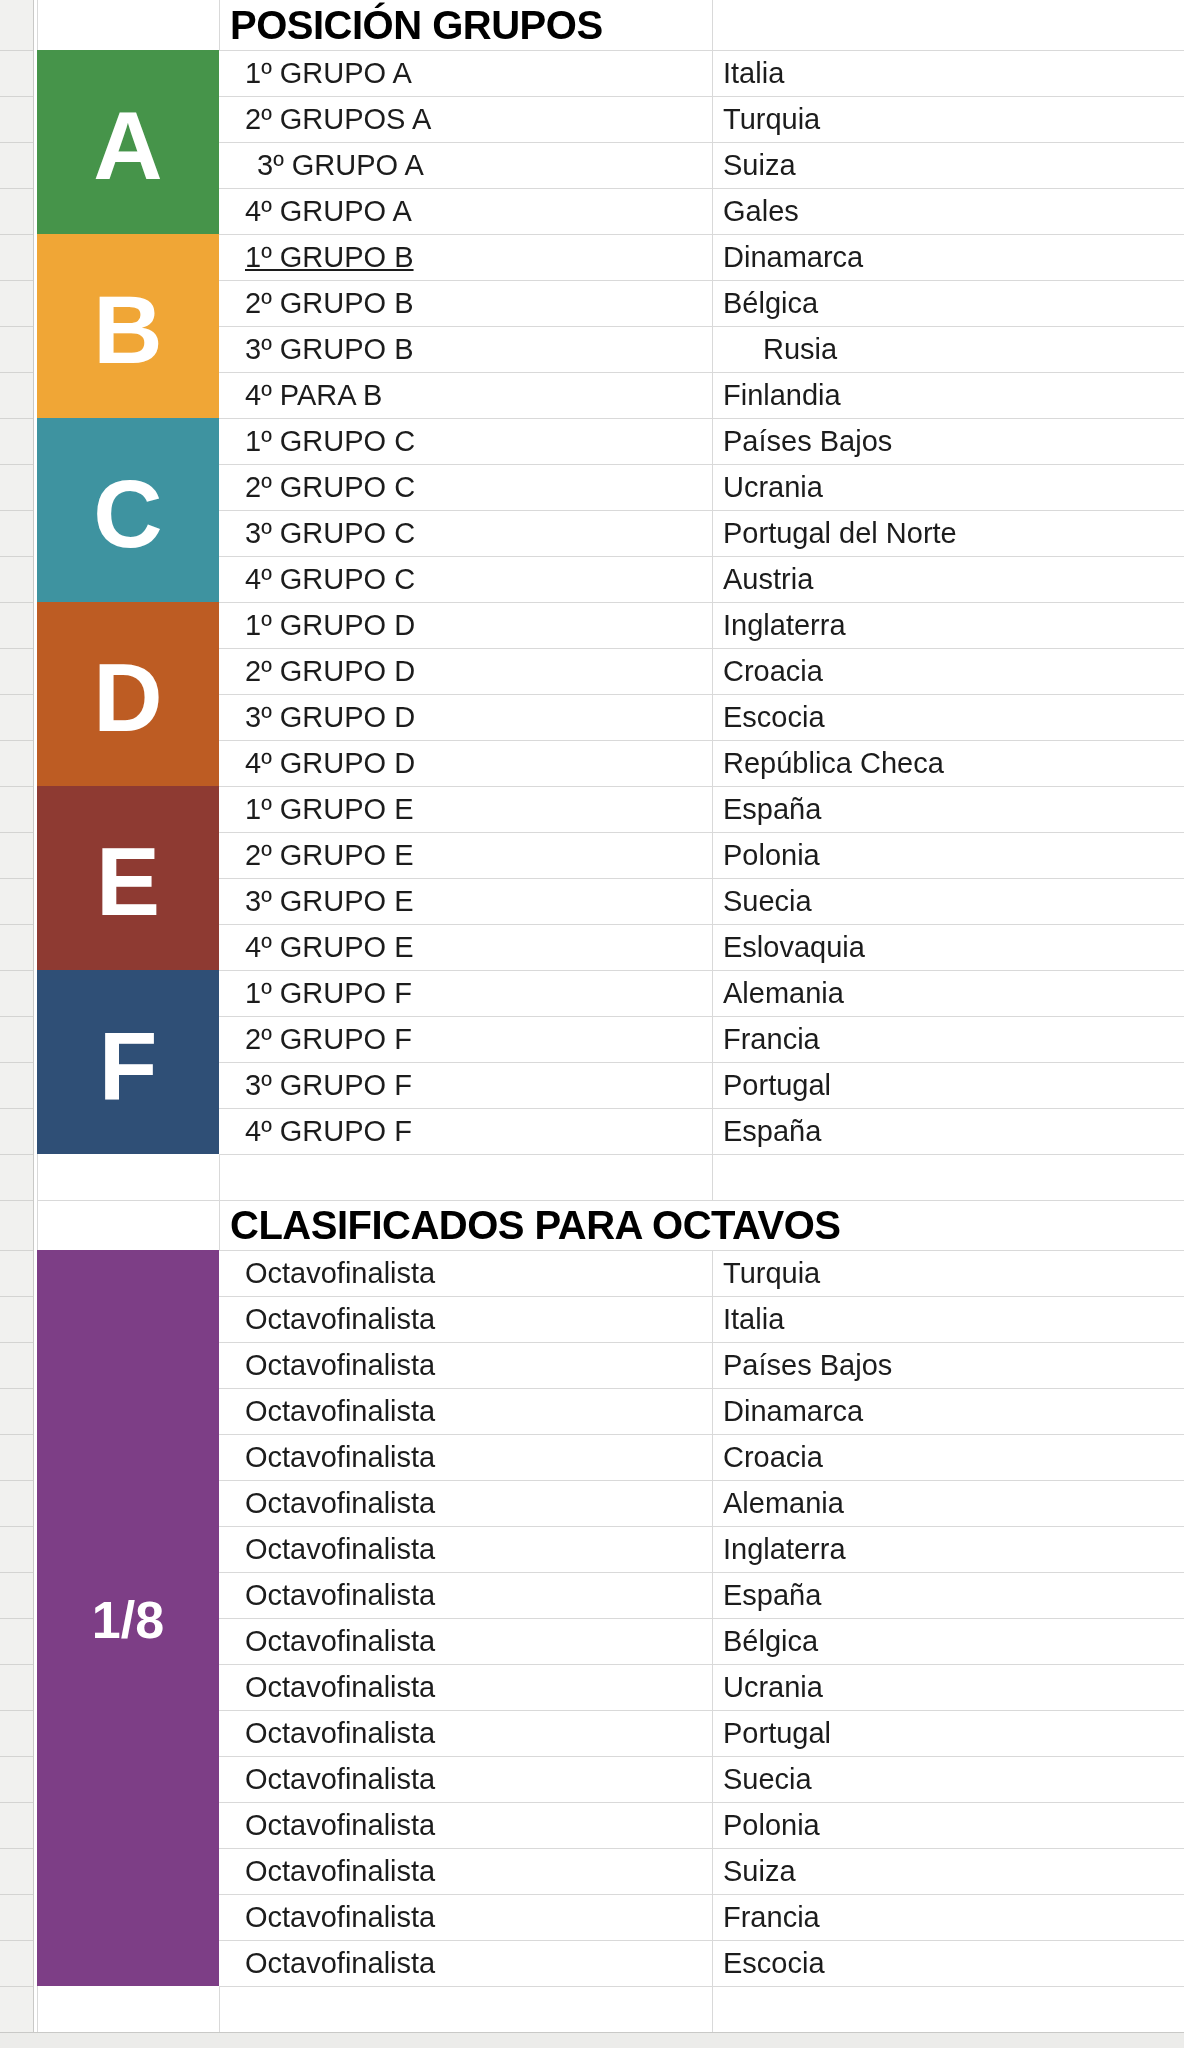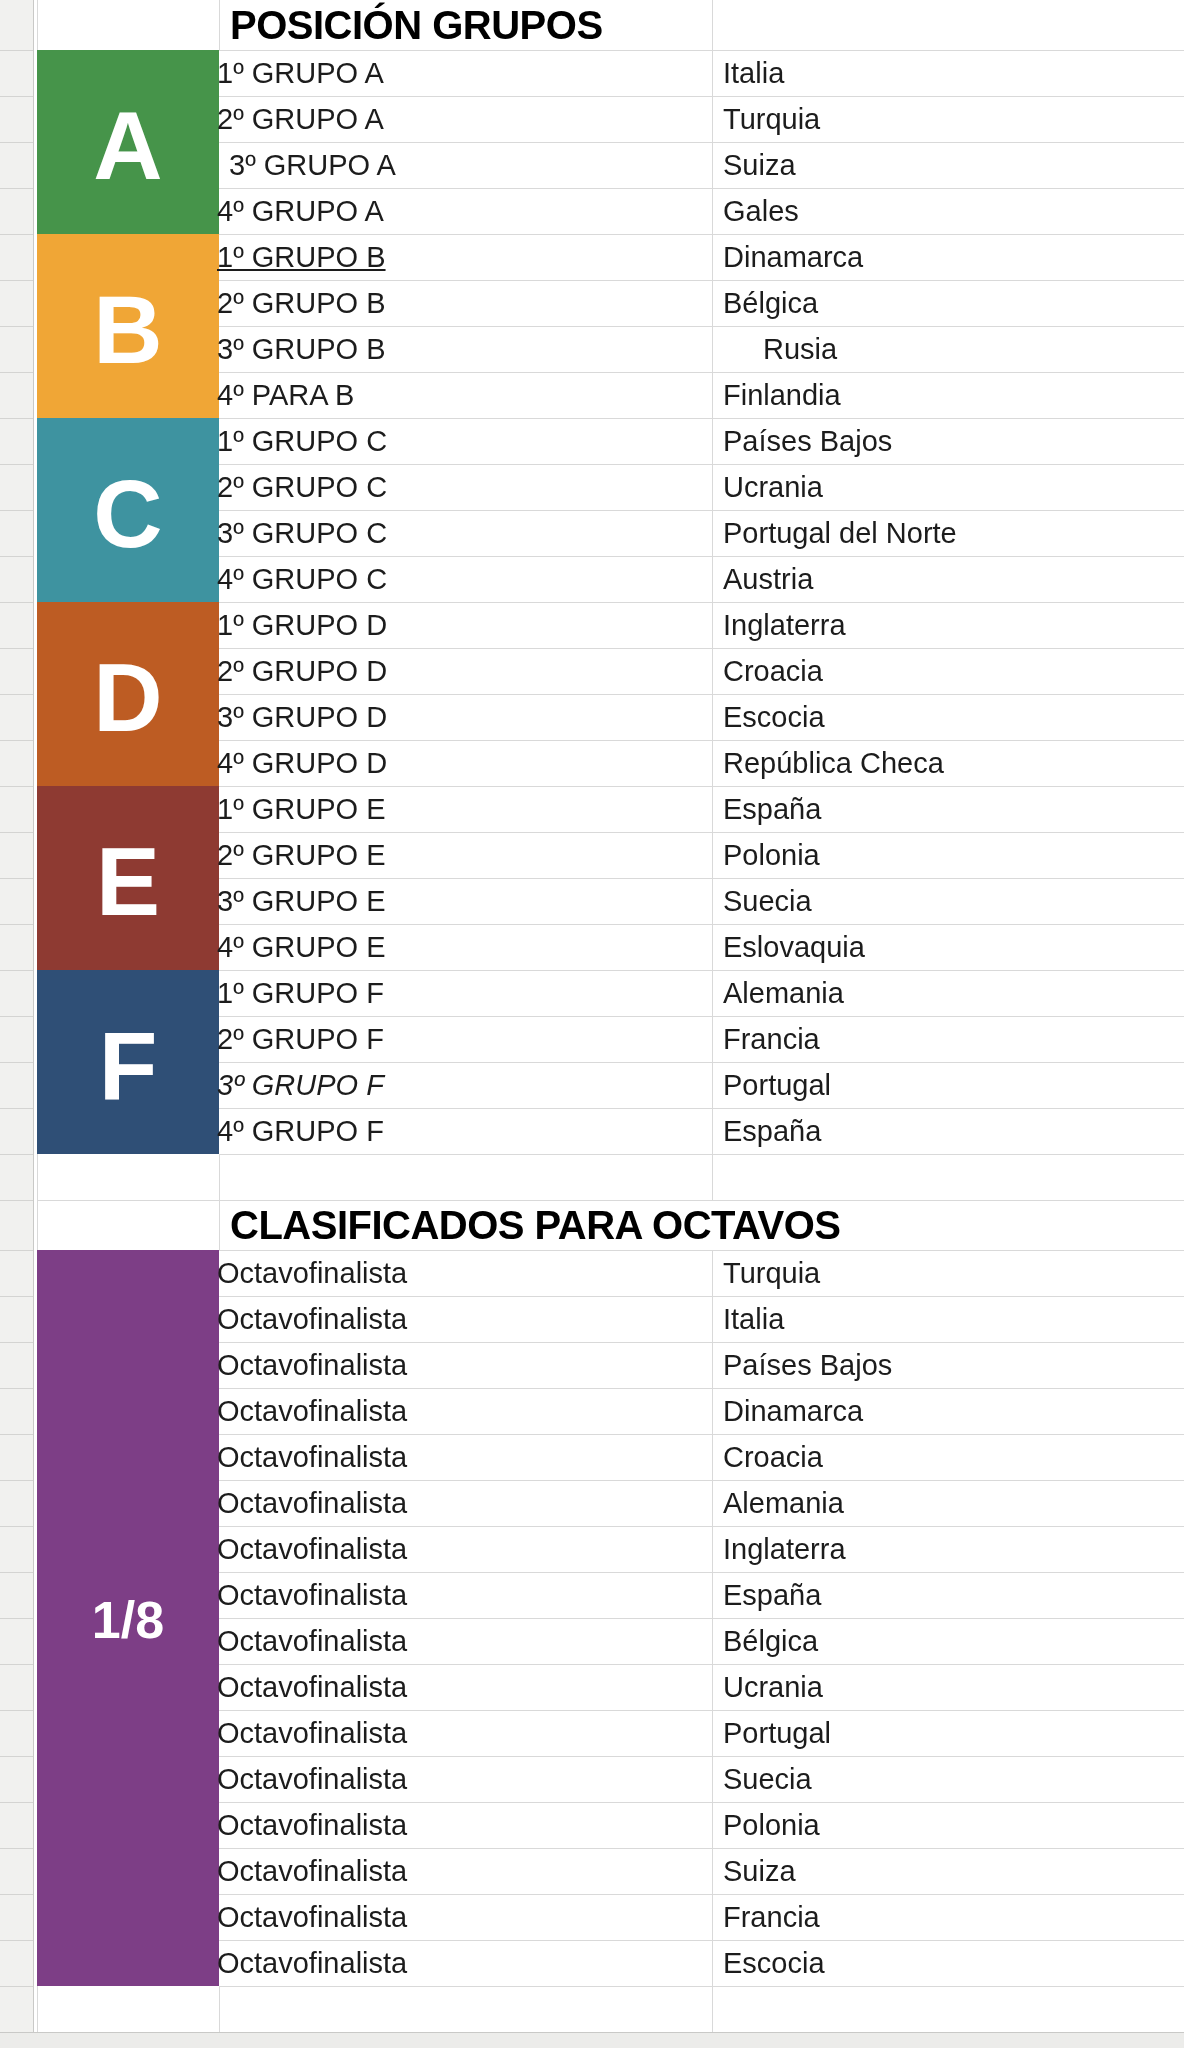--- a/index.html
+++ b/index.html
@@ -19,21 +19,21 @@
     display:flex;align-items:center;justify-content:center;
     color:#ffffff;font-weight:bold;
   }
   .letter{font-size:96px;line-height:1;transform:translateY(4px);}
   .eighth{font-size:52px;line-height:1;transform:translateY(2px);}
   .cell{
     position:absolute;color:#1c1c1c;font-size:29px;
     display:flex;align-items:center;padding-left:11px;box-sizing:border-box;
     white-space:nowrap;overflow:visible;
   }
-  .label-cell{left:206px;width:493px;}
+  .label-cell{left:234px;width:493px;}
   .country-cell{left:712px;width:472px;}
   .title-cell{
     position:absolute;left:219px;width:930px;display:flex;align-items:center;
     padding-left:11px;box-sizing:border-box;white-space:nowrap;
     font-weight:bold;color:#000000;font-size:40px;letter-spacing:-0.5px;
   }
   .band{
     position:absolute;left:0;top:2032px;width:1184px;height:16px;
     background:#ececea;border-top:1px solid #c9c9c7;
   }
@@ -164,21 +164,21 @@
       </div>
       <div class="block" style="top: 1250px; height: 736px; background: rgb(125, 62, 134);">
         <span class="eighth">1/8</span>
       </div>
     </div>
   <div id="cells">
     <div class="title-cell" style="top:0;height:50px;">POSICIÓN GRUPOS</div>
     <div class="title-cell" style="top:1200px;height:50px;">CLASIFICADOS PARA OCTAVOS</div>
   <div class="cell label-cell" style="top: 50px; height: 46px;">1º GRUPO A</div>
       <div class="cell country-cell" style="top: 50px; height: 46px;">Italia</div>
-      <div class="cell label-cell" style="top: 96px; height: 46px;">2º GRUPO A</div>
+      <div class="cell label-cell" style="top: 96px; height: 46px;">2º GRUPOS A</div>
       <div class="cell country-cell" style="top: 96px; height: 46px;">Turquia</div>
       <div class="cell label-cell" style="top: 142px; height: 46px; padding-left: 23px;">3º GRUPO A</div>
       <div class="cell country-cell" style="top: 142px; height: 46px;">Suiza</div>
       <div class="cell label-cell" style="top: 188px; height: 46px;">4º GRUPO A</div>
       <div class="cell country-cell" style="top: 188px; height: 46px;">Gales</div>
       <div class="cell label-cell" style="top: 234px; height: 46px; text-decoration: underline;">1º GRUPO B</div>
       <div class="cell country-cell" style="top: 234px; height: 46px;">Dinamarca</div>
       <div class="cell label-cell" style="top: 280px; height: 46px;">2º GRUPO B</div>
       <div class="cell country-cell" style="top: 280px; height: 46px;">Bélgica</div>
       <div class="cell label-cell" style="top: 326px; height: 46px;">3º GRUPO B</div>
@@ -206,21 +206,21 @@
       <div class="cell label-cell" style="top: 832px; height: 46px;">2º GRUPO E</div>
       <div class="cell country-cell" style="top: 832px; height: 46px;">Polonia</div>
       <div class="cell label-cell" style="top: 878px; height: 46px;">3º GRUPO E</div>
       <div class="cell country-cell" style="top: 878px; height: 46px;">Suecia</div>
       <div class="cell label-cell" style="top: 924px; height: 46px;">4º GRUPO E</div>
       <div class="cell country-cell" style="top: 924px; height: 46px;">Eslovaquia</div>
       <div class="cell label-cell" style="top: 970px; height: 46px;">1º GRUPO F</div>
       <div class="cell country-cell" style="top: 970px; height: 46px;">Alemania</div>
       <div class="cell label-cell" style="top: 1016px; height: 46px;">2º GRUPO F</div>
       <div class="cell country-cell" style="top: 1016px; height: 46px;">Francia</div>
-      <div class="cell label-cell" style="top: 1062px; height: 46px; font-style: italic;">3º GRUPO F</div>
+      <div class="cell label-cell" style="top: 1062px; height: 46px;">3º GRUPO F</div>
       <div class="cell country-cell" style="top: 1062px; height: 46px;">Portugal</div>
       <div class="cell label-cell" style="top: 1108px; height: 46px;">4º GRUPO F</div>
       <div class="cell country-cell" style="top: 1108px; height: 46px;">España</div>
       <div class="cell label-cell" style="top: 1250px; height: 46px;">Octavofinalista</div>
       <div class="cell country-cell" style="top: 1250px; height: 46px;">Turquia</div>
       <div class="cell label-cell" style="top: 1296px; height: 46px;">Octavofinalista</div>
       <div class="cell country-cell" style="top: 1296px; height: 46px;">Italia</div>
       <div class="cell label-cell" style="top: 1342px; height: 46px;">Octavofinalista</div>
       <div class="cell country-cell" style="top: 1342px; height: 46px;">Países Bajos</div>
       <div class="cell label-cell" style="top: 1388px; height: 46px;">Octavofinalista</div>

